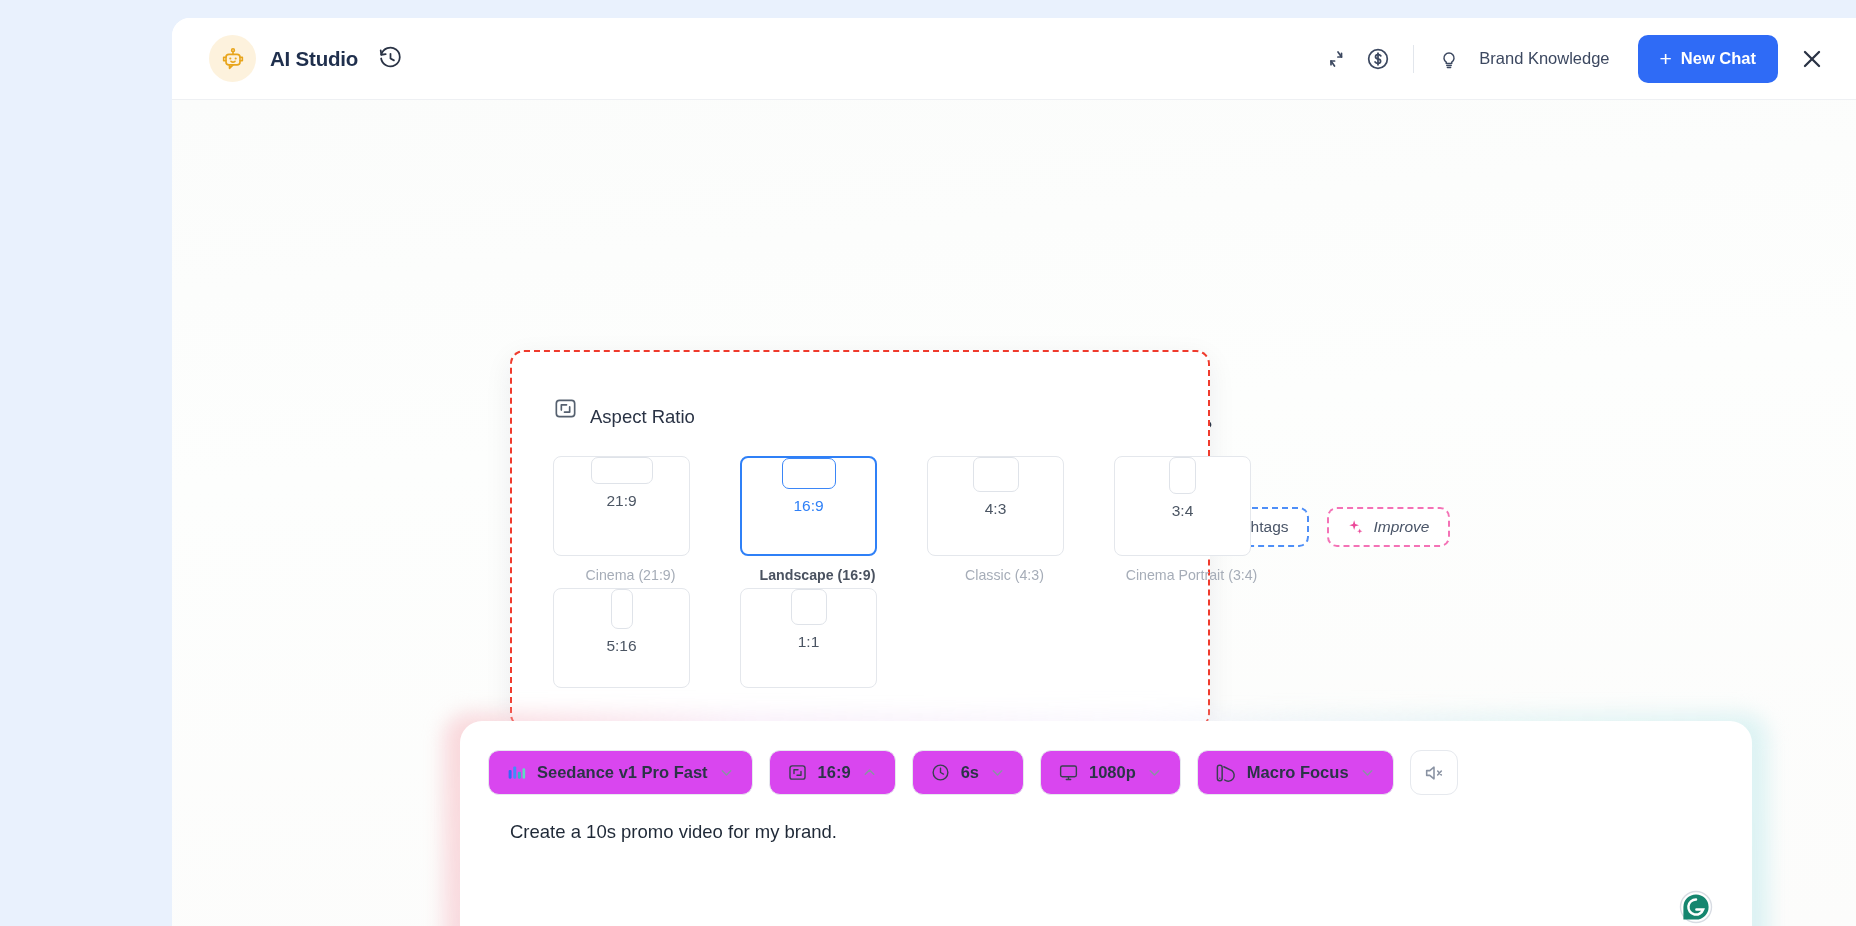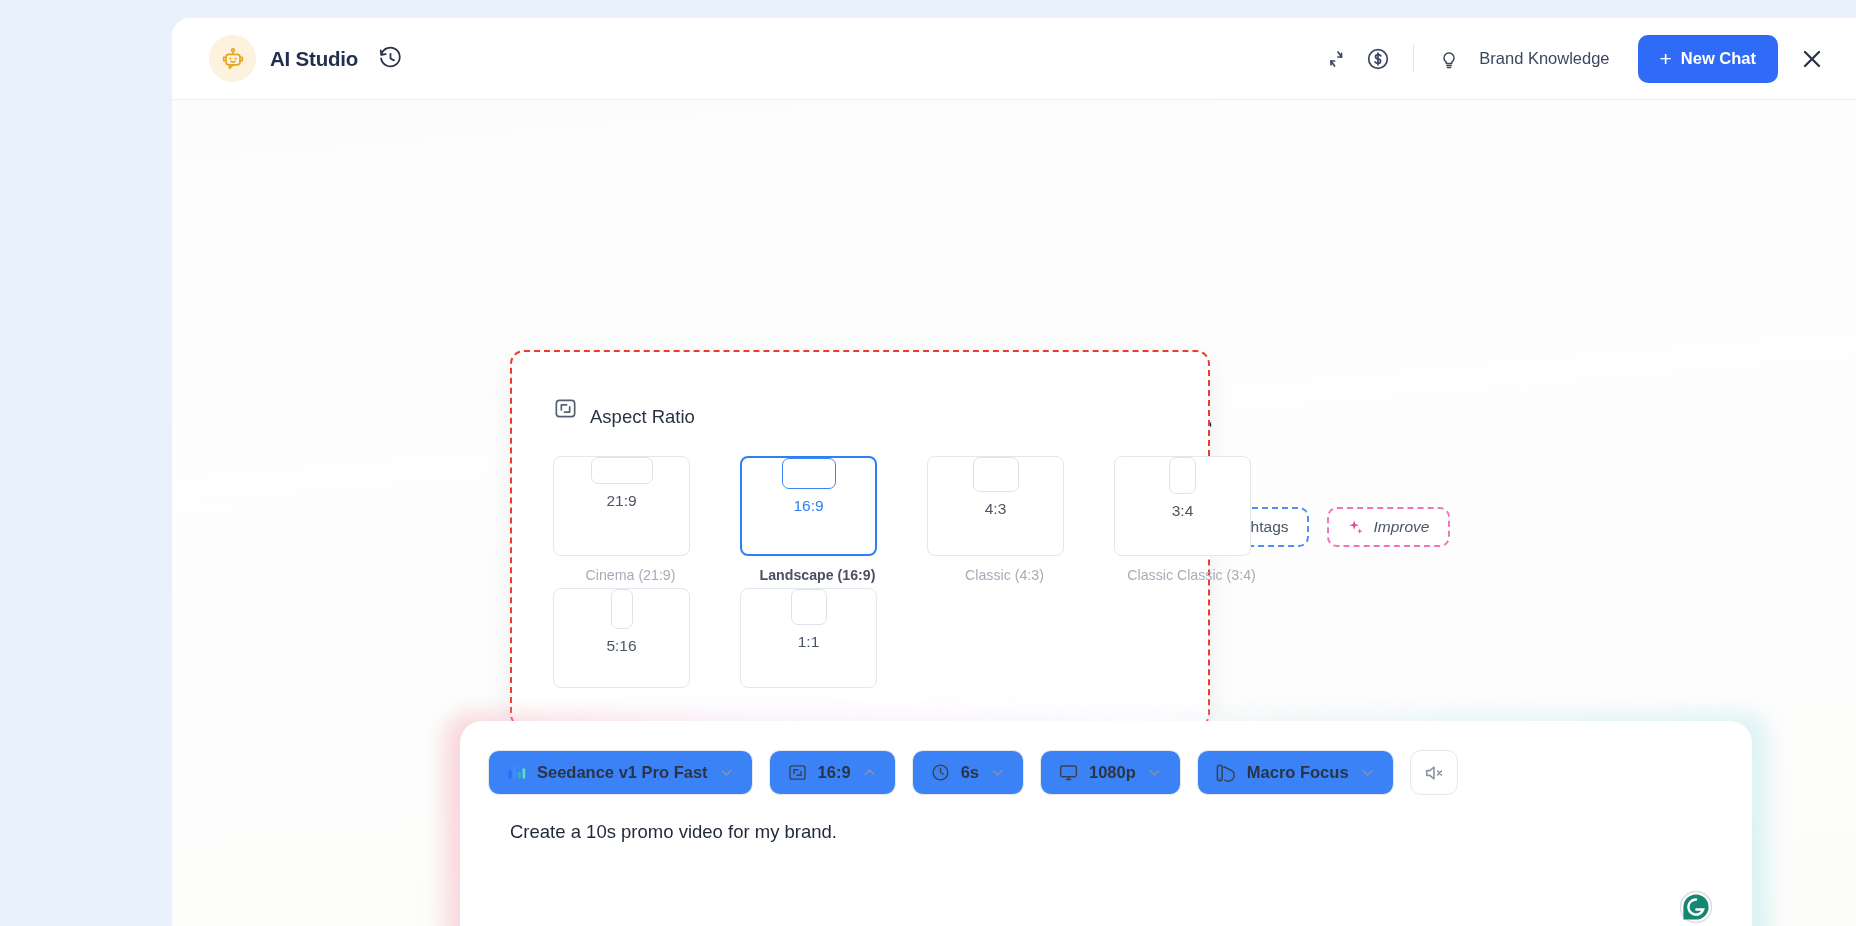--- a/index.html
+++ b/index.html
@@ -140,21 +140,21 @@
   .composer {
     position: absolute; left: 288px; top: 621px;
     width: 1292px; height: 312px;
     background: #ffffff;
     border-radius: 22px;
   }
   .chip-row { display: flex; align-items: center; gap: 16px; padding: 29px 0 0 28px; }
   .chip {
     display: flex; align-items: center; gap: 10px;
     height: 45px; padding: 0 17px;
-    border: 1px solid #e6e9ee; border-radius: 11px; background: #3b82f6;
+    border: 1px solid #e6e9ee; border-radius: 11px; background: #d946ef;
     cursor: pointer; font-size: 16.5px; color: #2b3447; font-weight: bold;
     white-space: nowrap;
   }
   .chip-icon-btn {
     width: 48px; height: 45px;
     border: 1px solid #e6e9ee; border-radius: 11px; background: #fff;
     display: flex; align-items: center; justify-content: center; cursor: pointer;
   }
   .prompt-text {
     padding: 26px 0 0 30px; font-size: 18.5px; color: #1f2937; margin-left: 20px;
@@ -285,21 +285,21 @@
               <div class="ratio-shape" style="width:46px;height:35px"></div>
               <div class="ratio-label">4:3</div>
             </div>
             <div class="ratio-caption">Classic (4:3)</div>
           </div>
           <div class="ratio-cell">
             <div class="ratio-card">
               <div class="ratio-shape" style="width:27px;height:37px"></div>
               <div class="ratio-label">3:4</div>
             </div>
-            <div class="ratio-caption">Classic Classic (3:4)</div>
+            <div class="ratio-caption">Cinema Portrait (3:4)</div>
           </div>
         </div>
 
         <div class="ratio-grid-row2">
           <div class="ratio-cell">
             <div class="ratio-card">
               <div class="ratio-shape" style="width:22px;height:40px"></div>
               <div class="ratio-label">5:16</div>
             </div>
           </div>

